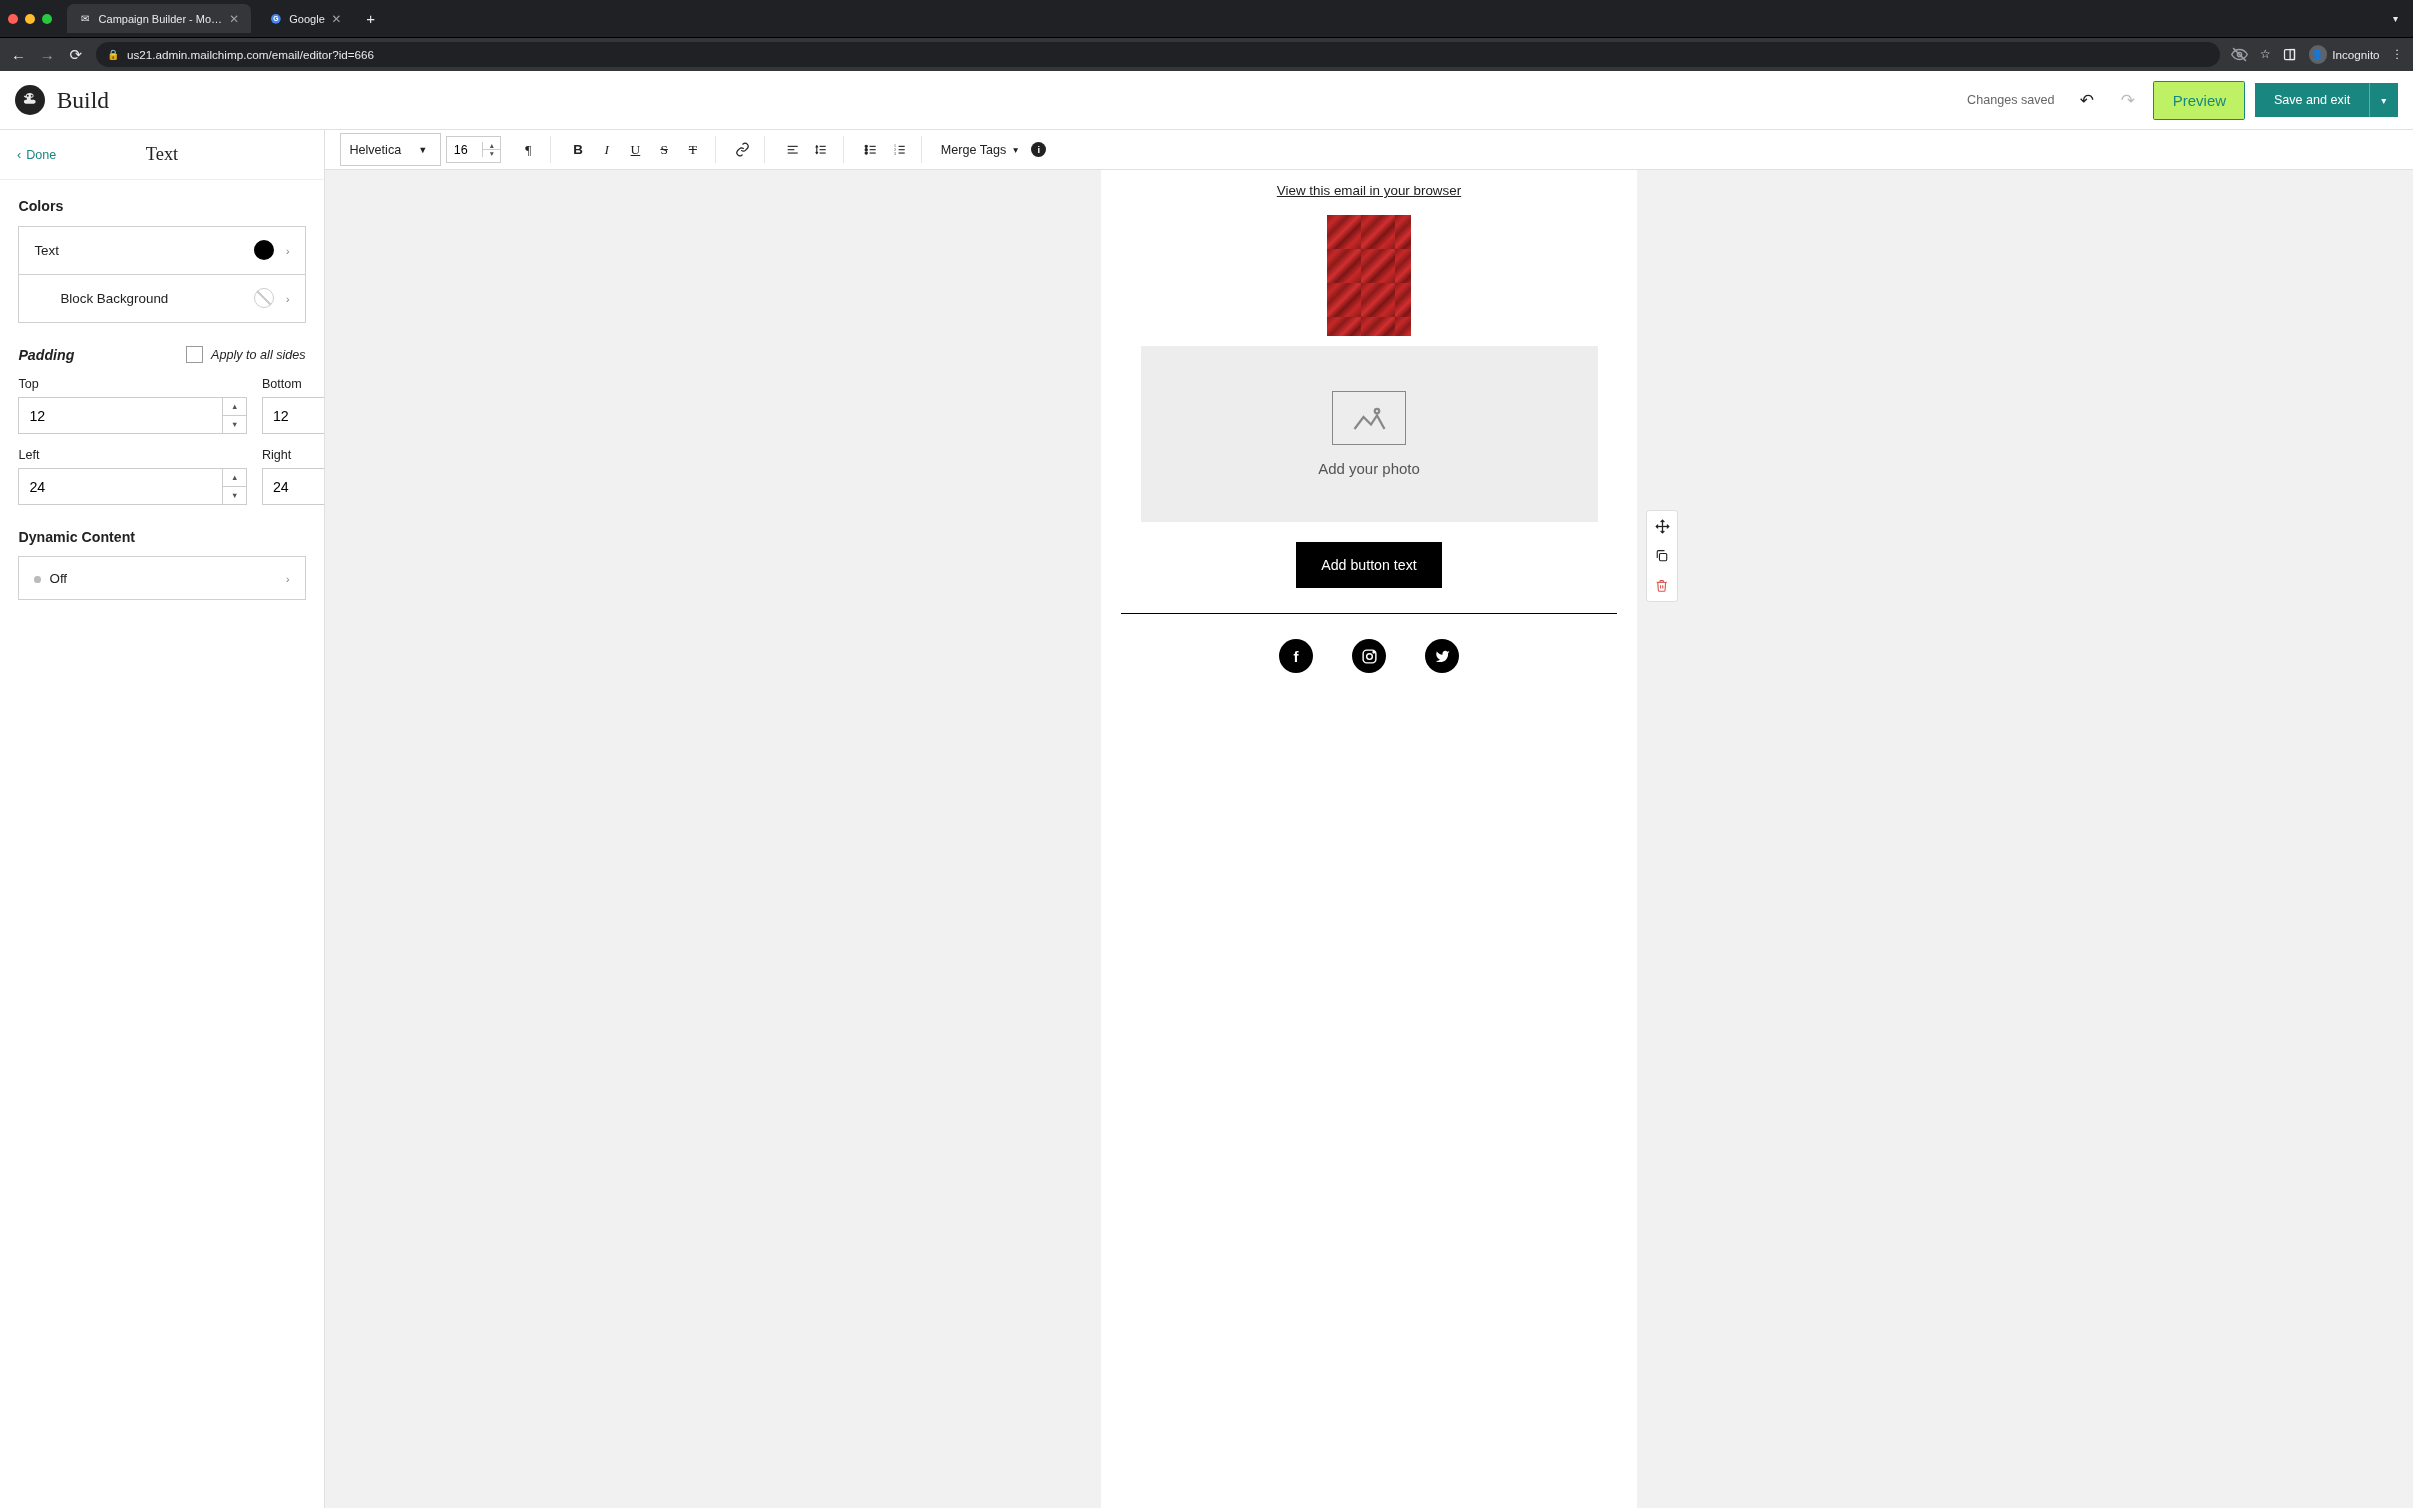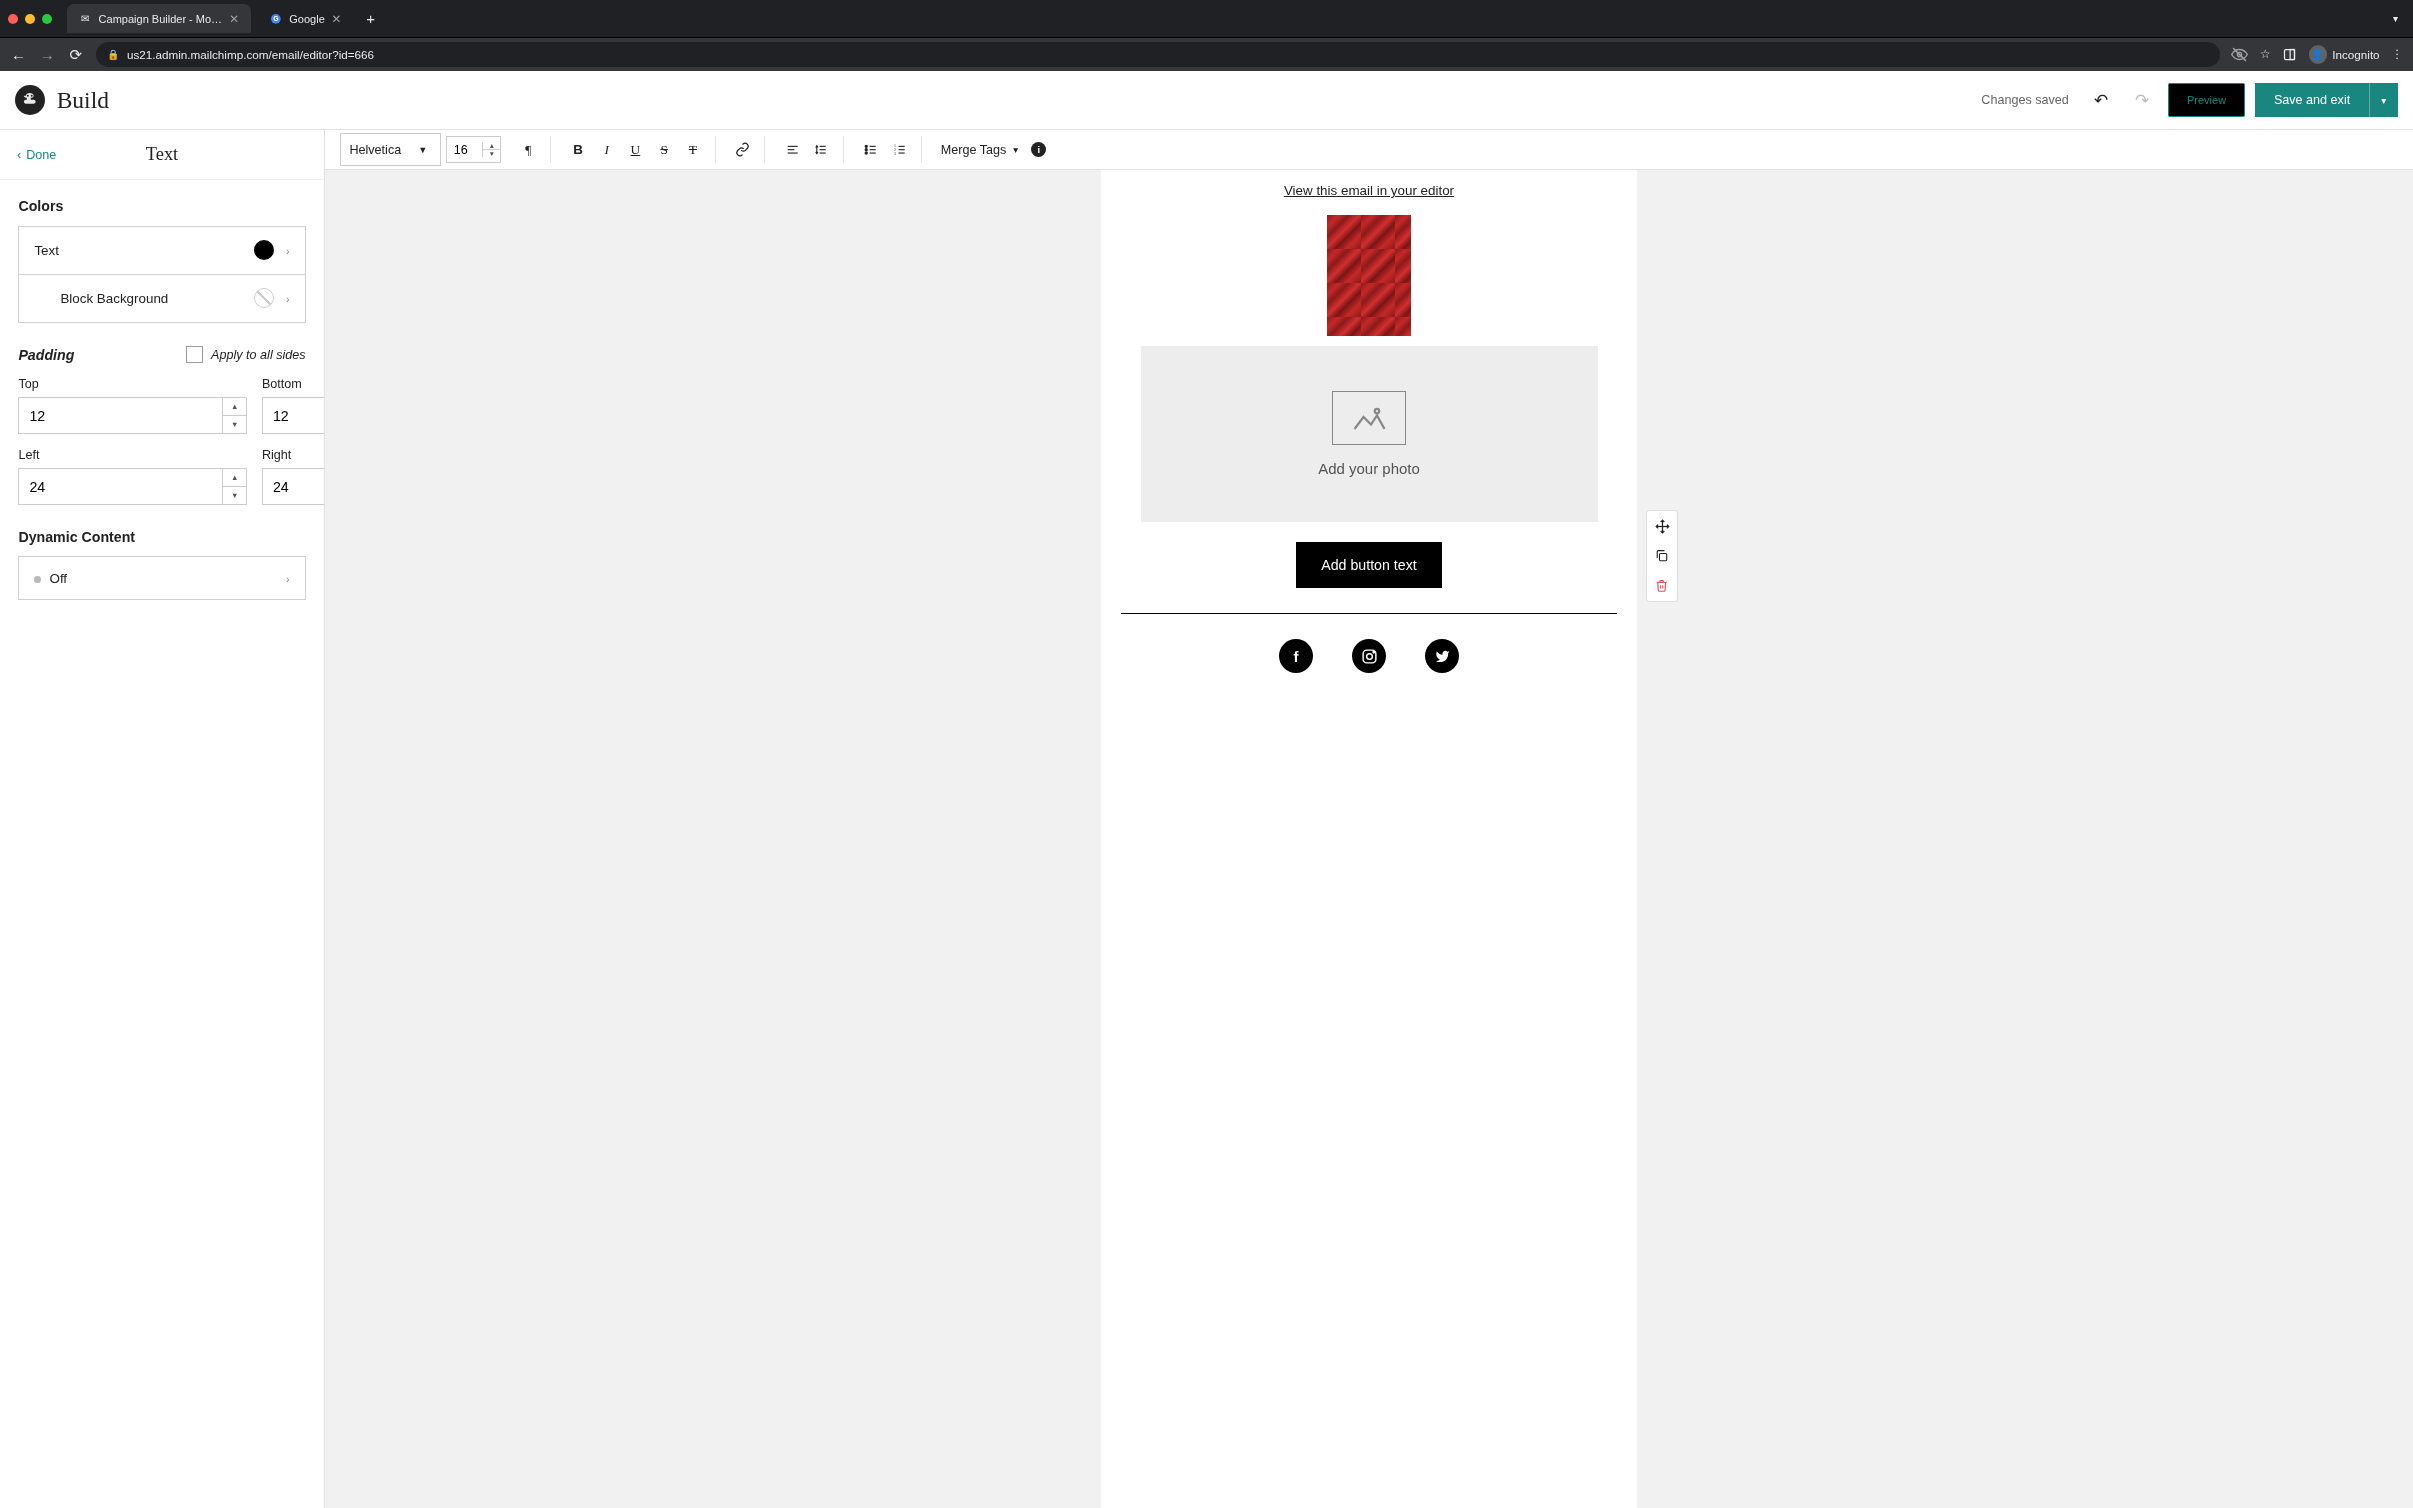--- a/index.html
+++ b/index.html
@@ -33,21 +33,21 @@
 
 
 .app { height: calc(100vh - 70px); display: flex; flex-direction: column; }
 .app-header { height: 59px; border-bottom: 0.8px solid #e0e0e0; display: flex; align-items: center; padding: 0 15px; gap: 11.7px; }
 .logo { width: 30px; height: 30px; border-radius: 50%; background: #222; display: flex; align-items: center; justify-content: center; color: #fff; font-size: 13.4px; }
 .app-title { font-family: Georgia, "Times New Roman", serif; font-size: 23.5px; }
 .header-right { margin-left: auto; display: flex; align-items: center; gap: 10px; }
 .status-text { color: #666; font-size: 12.6px; margin-right: 6.7px; }
 .undo-redo { font-size: 17px; color: #222; padding: 5px 8.4px; }
 .undo-redo.disabled { color: #bbb; }
-.btn-outline { border: 0.8px solid #198780; color: #198780; background: #000000; padding: 10px 18.4px; font-size: 11px; border-radius: 1.7px; cursor: pointer; }
+.btn-outline { border: 0.8px solid #198780; color: #198780; background: #bef264; padding: 10px 18.4px; font-size: 15px; border-radius: 1.7px; cursor: pointer; }
 .btn-group { display: flex; }
 .btn-primary { background: #198780; color: #fff; padding: 10px 18.4px; font-size: 12.6px; border: none; cursor: pointer; }
 .btn-primary.dd { border-left: 0.8px solid rgba(255,255,255,0.3); padding: 10px 11.7px; font-size: 10px; }
 
 
 .main { flex: 1; display: flex; min-height: 0; }
 .sidebar { width: 325px; border-right: 0.8px solid #e0e0e0; overflow-y: auto; }
 .side-head { display: flex; align-items: center; height: 50px; border-bottom: 0.8px solid #eee; padding: 0 17px; position: relative; }
 .done { color: #198780; font-size: 12.6px; display: flex; align-items: center; gap: 5px; cursor: pointer; }
 .side-title { position: absolute; left: 50%; transform: translateX(-50%); font-family: Georgia, serif; font-size: 18.4px; }
@@ -358,21 +358,21 @@
             <span>Merge Tags</span>
             <span style="font-size:8.4px">▼</span>
           </div>
           <div class="info-circle">i</div>
         </div>
       </div>
 
       <div class="canvas-wrap">
         <div class="email-canvas">
           <div class="view-browser">
-            <a>View this email in your editor</a>
+            <a>View this email in your browser</a>
           </div>
           <div class="hero-img"></div>
           <div class="photo-block">
             <div class="photo-icon">
               <svg width="37" height="27" viewBox="0 0 24 18" fill="none" stroke="#888" stroke-width="1.5">
                   <polyline points="2,16 8,8 13,13 17,7 22,16"></polyline>
                   <circle cx="17" cy="4" r="1.5"></circle>
                 </svg>
             </div>
             <div class="photo-label">Add your photo</div>

